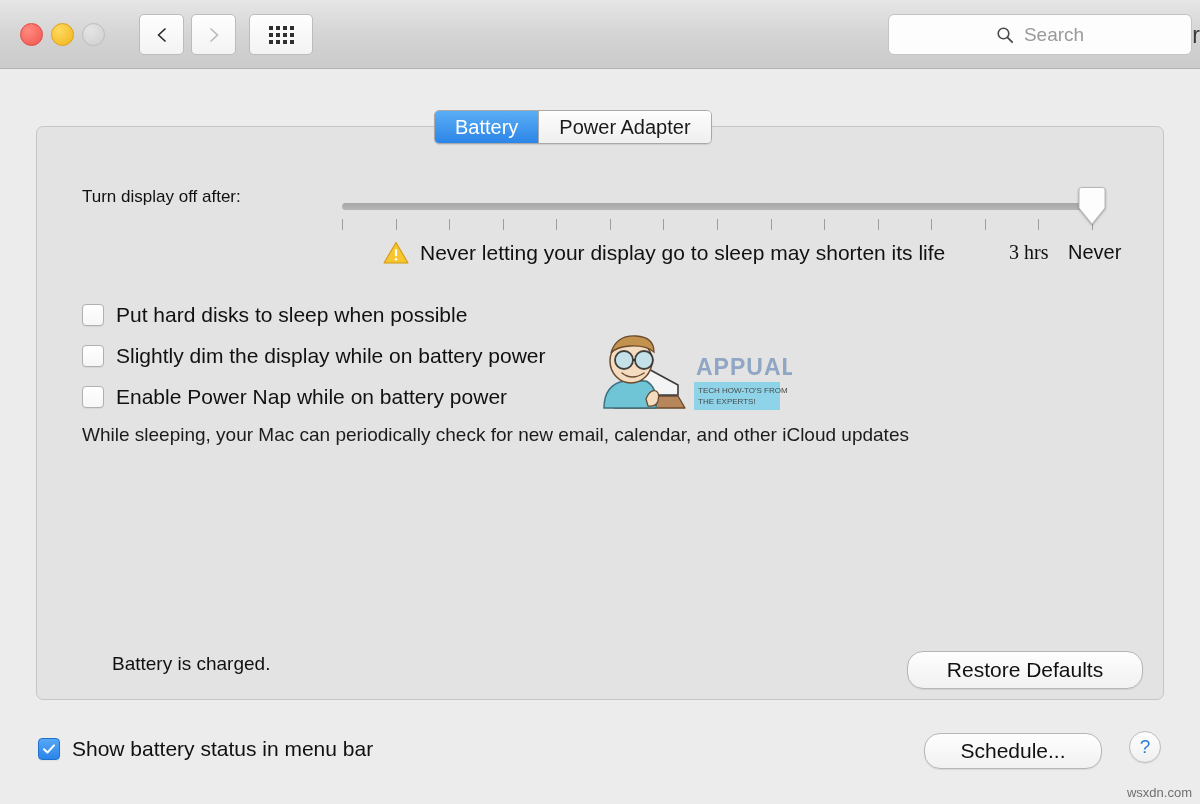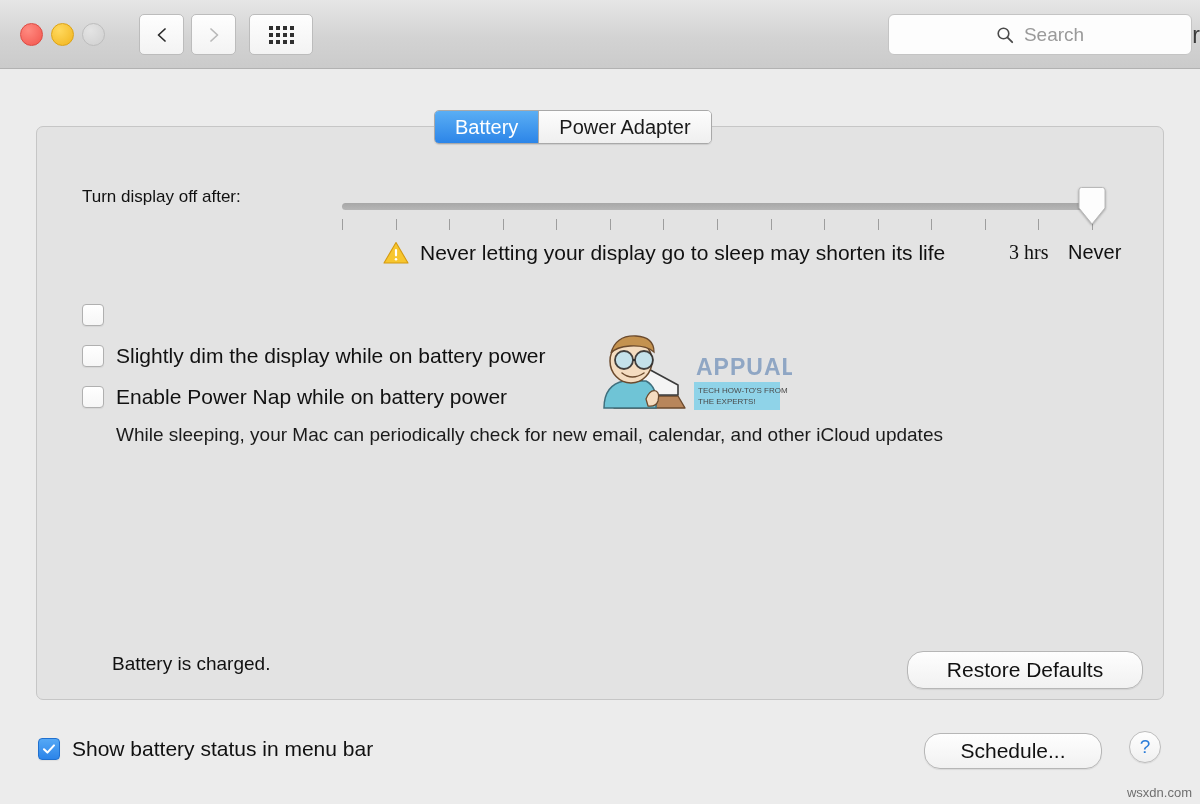--- a/index.html
+++ b/index.html
@@ -239,21 +239,20 @@
   .cbox.checked .tickmark { display: block; }
   .check-label {
     font-size: 21px;
     color: #111;
     margin-left: 12px;
   }
   .sub-desc {
     font-size: 19px;
     color: #1b1b1b;
     margin-top: 9px;
-    margin-left: 34px;
   }
 
   
   .battery-status {
     position: absolute;
     left: 75px;
     bottom: 24px;
     font-size: 19px;
     color: #111;
   }
@@ -421,20 +420,21 @@
   </div>
   <div class="slider-end-labels lbl-3hrs">3 hrs</div>
   <div class="slider-end-labels lbl-never">Never</div>
 
   <div class="checks">
 
     <div class="check-row">
       <span class="cbox">
         
       </span>
+      <span class="check-label">Put hard disks to sleep when possible</span>
     </div>
 
     <div class="check-row">
       <span class="cbox">
         
       </span>
       <span class="check-label">Slightly dim the display while on battery power</span>
     </div>
 
     <div class="check-row">

